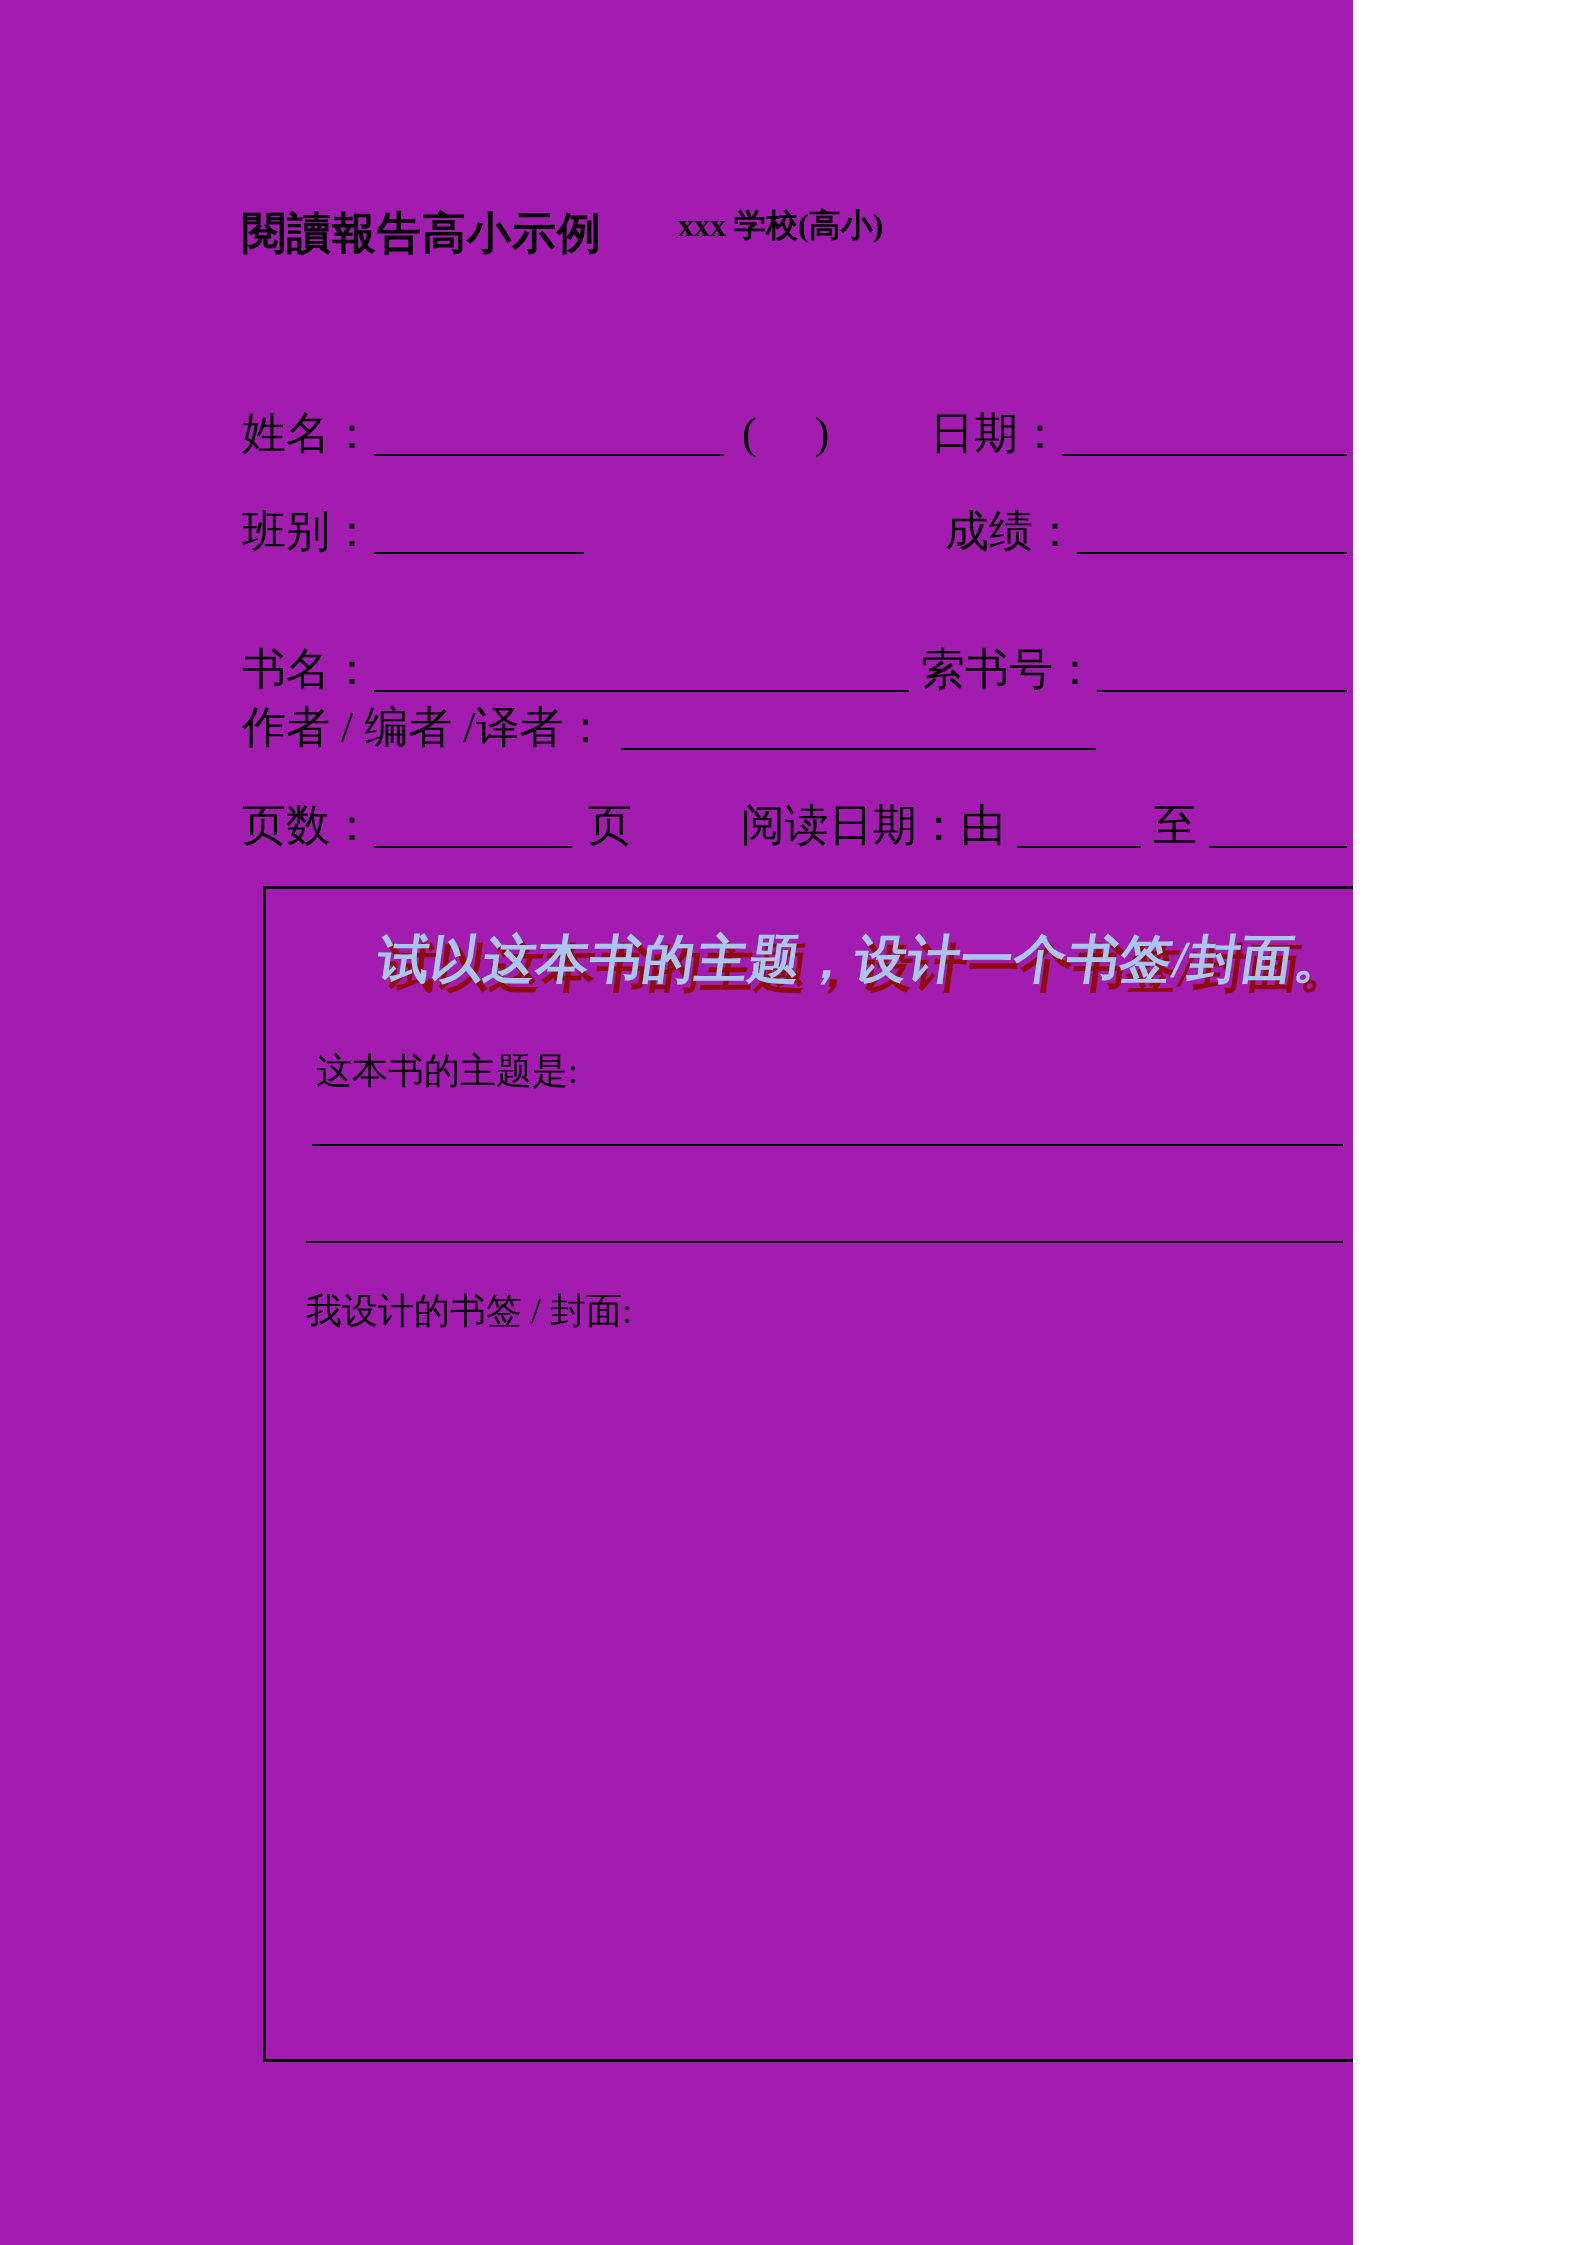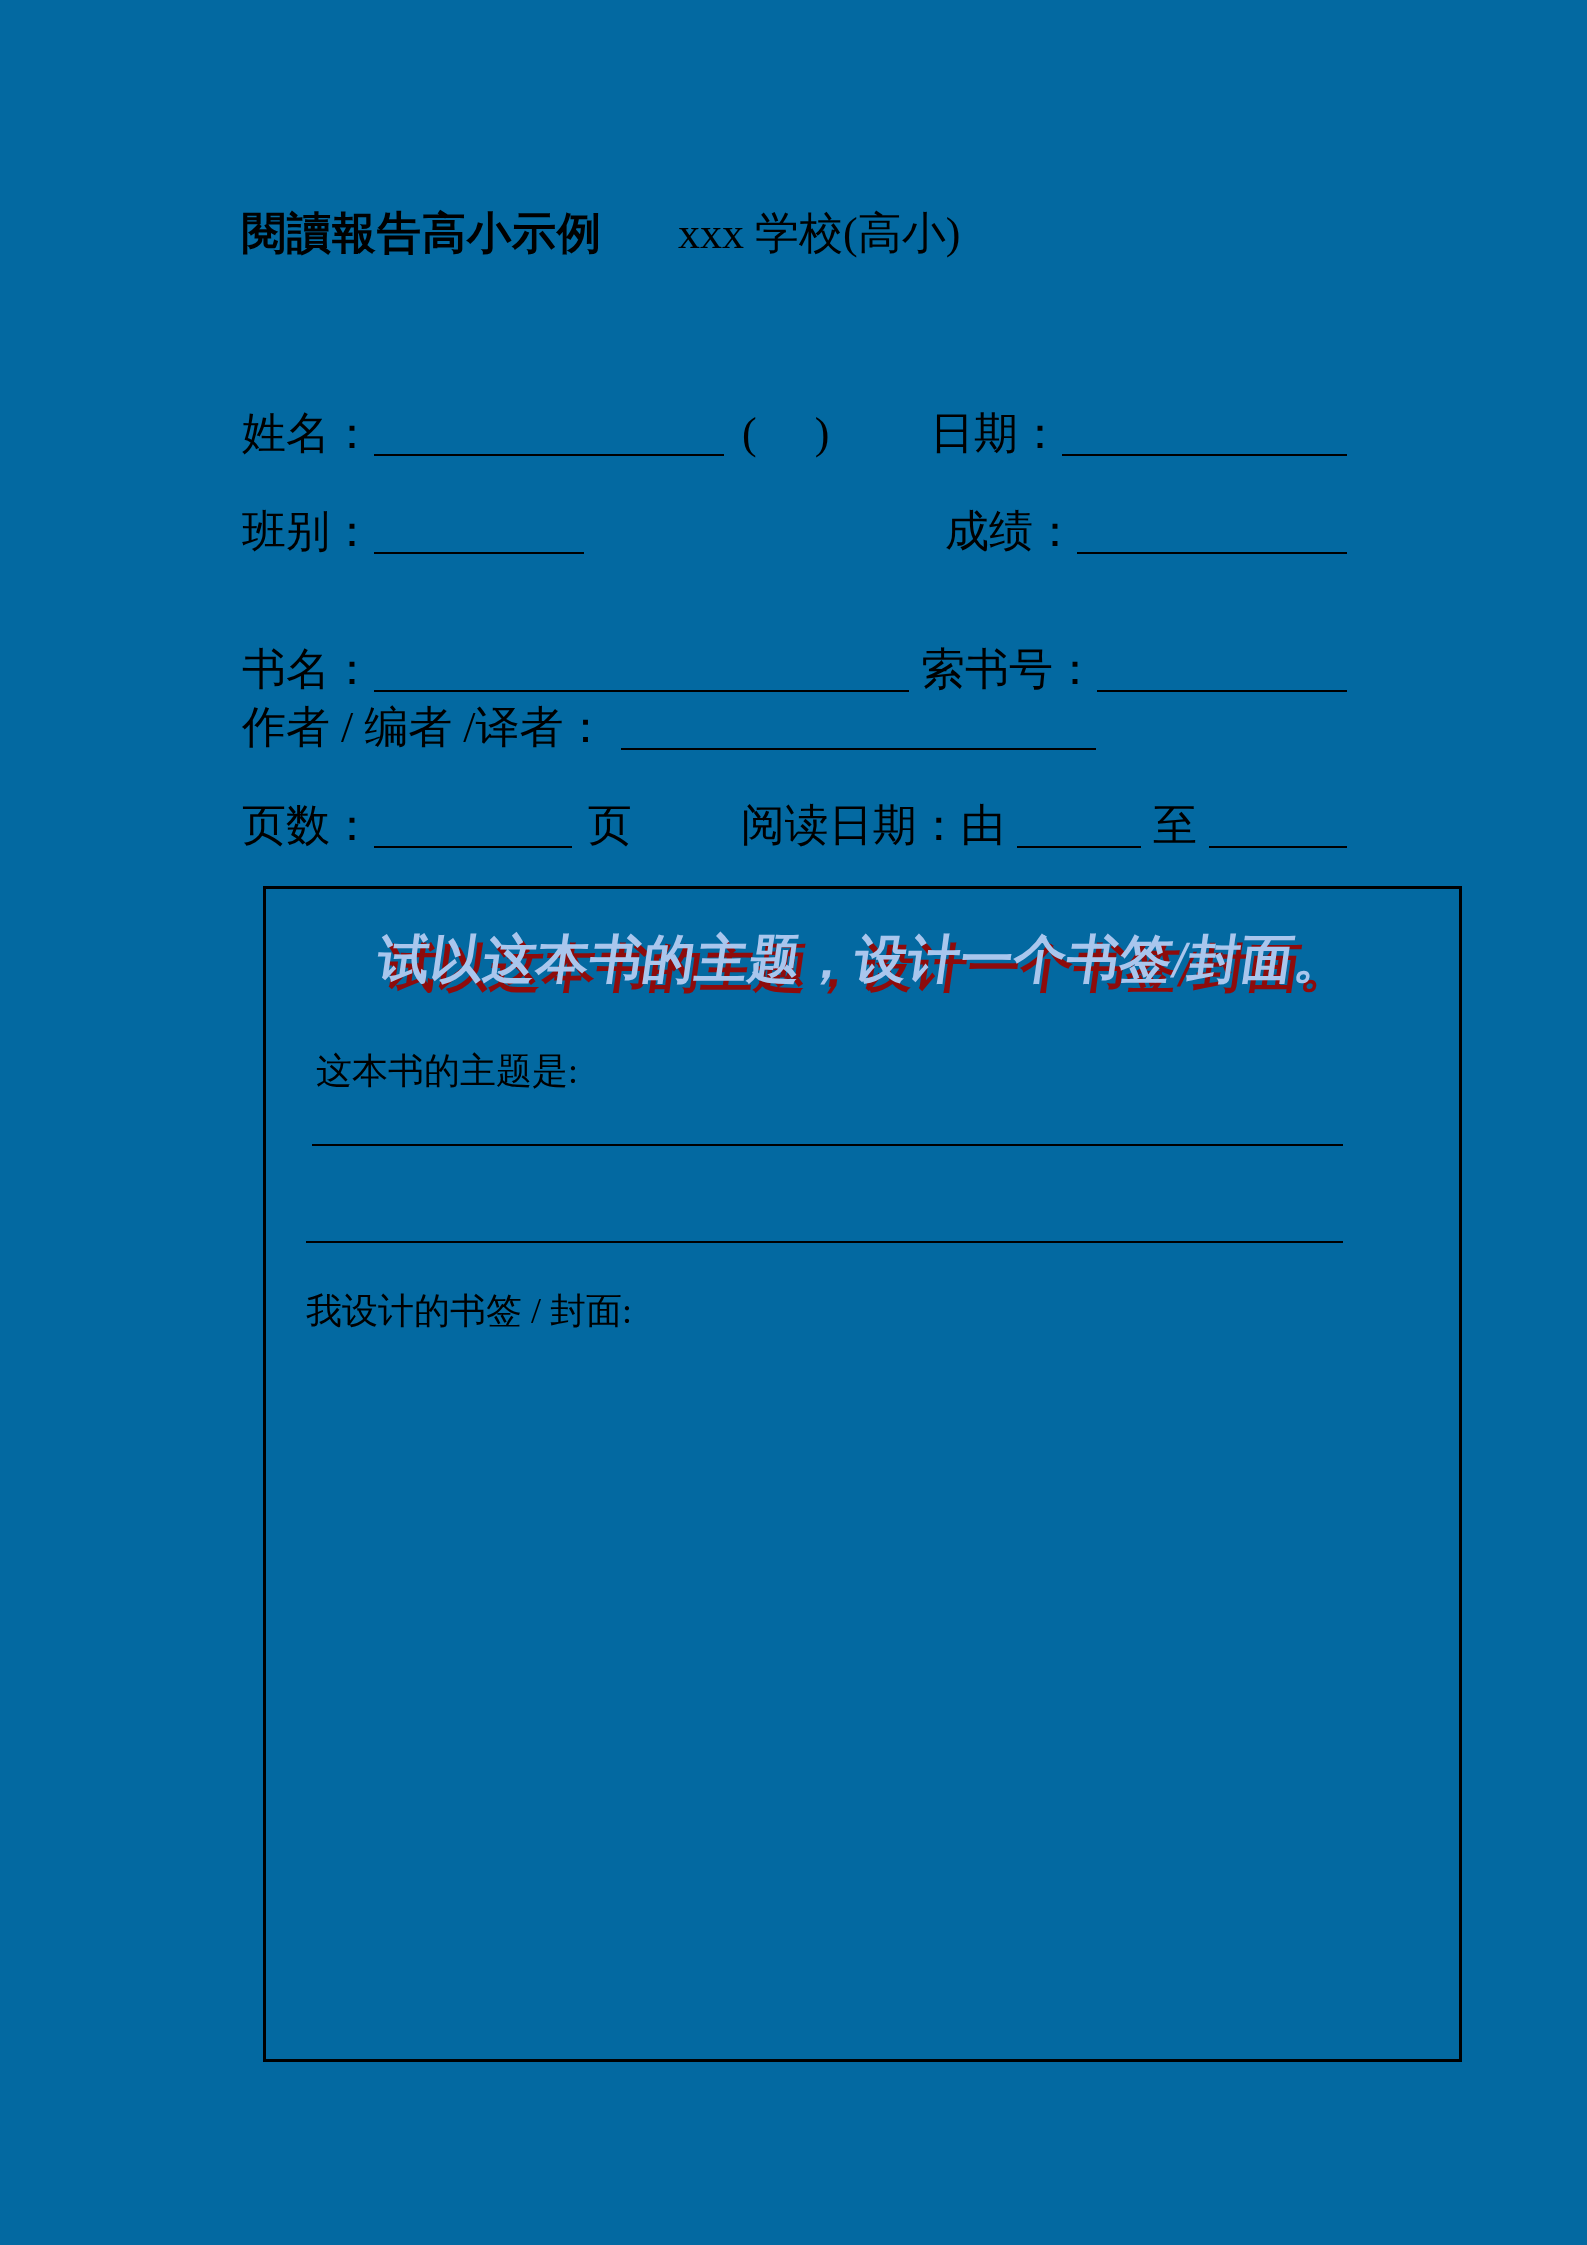--- a/index.html
+++ b/index.html
@@ -1,28 +1,28 @@
 <!DOCTYPE html>
 <html style="--banner-fill: #a9c6ed; --banner-shadow: #8e0b0b;"><head>
 <meta charset="utf-8">
 <style>
   html,body { margin:0; padding:0; background:#ffffff; }
   .page {
     position:relative;
-    width:1587px; height:2245px;
-    background:#0369a1;
+    width:1353px; height:2245px;
+    background:#a21caf;
     font-family:"Liberation Serif","DejaVu Serif",serif;
     color:#000;
     overflow:hidden;
   }
   .abs { position:absolute; }
 
   
   .doc-label { left:242px; top:204px; font-size:44px; font-weight:700; letter-spacing:1px; }
-  .school    { left:678px; top:204px; font-size:44px; }
+  .school    { left:678px; top:204px; font-size:32px;font-weight:bold; }
 
   
   .main-title { top:312px; left:0; width:100%; text-align:center; font-size:44px; letter-spacing:2px; }
 
   
   .r { position:absolute; left:242px; width:1105px; height:58px;
        display:flex; align-items:baseline; font-size:44px; white-space:nowrap; }
   .r1 { top:404px; } .r2 { top:502px; } .r3 { top:600px;margin-top:40px; } .r4 { top:698px; } .r5 { top:796px; }
   .ul { display:inline-block; border-bottom:2px solid #000; align-self:flex-end; margin-bottom:6px; }
   .push { margin-left:auto; }

